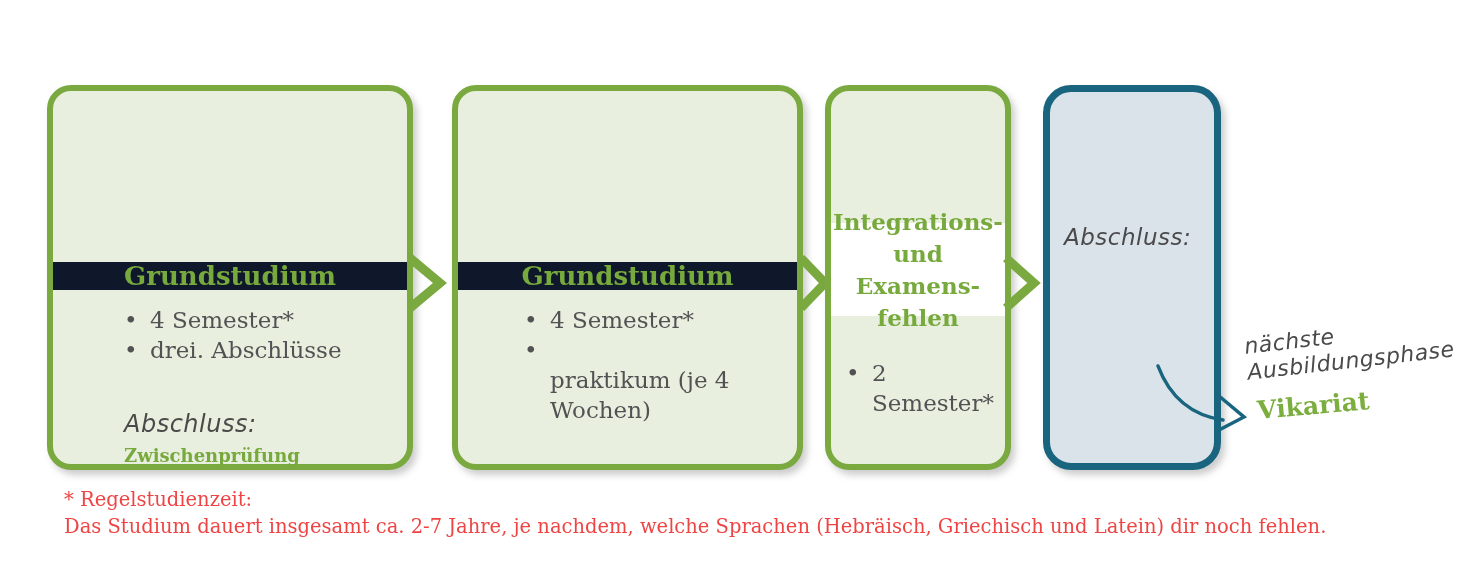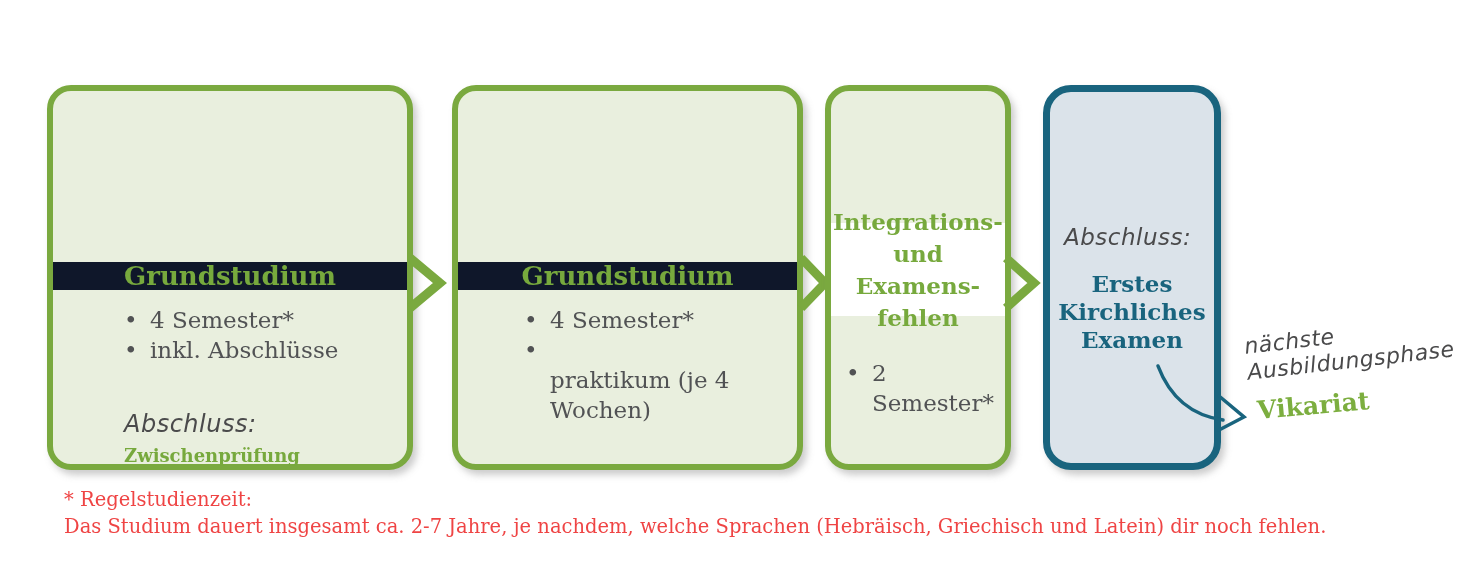--- a/index.html
+++ b/index.html
@@ -153,21 +153,21 @@
     <div class="title-band">
       <span class="phase-title">Grundstudium</span>
     </div>
     <div class="bullets">
       <div class="brow">
         <span class="dot">•</span>
         <span>4 Semester*</span>
       </div>
       <div class="brow">
         <span class="dot">•</span>
-        <span>inkl. Abschlüsse</span>
+        <span>drei. Abschlüsse</span>
       </div>
       <div class="brow">
         <span class="dot"></span>
       </div>
     </div>
     <div class="abschluss-block">
       <div class="abschluss-label handwriting">Abschluss:</div>
       <div class="abschluss-value">Zwischenprüfung</div>
     </div>
   </div>
@@ -223,25 +223,20 @@
   </div>
 
   <div class="chevron" style="left:1001px; top:253px;">
     <svg width="40" height="60" viewBox="0 0 40 60">
         <polyline points="5,5 33,30 5,55"></polyline>
       </svg>
   </div>
 
   <div class="phase-box box-4">
     <div class="abschluss-label handwriting">Abschluss:</div>
-    <div class="result-block">
-      <div>Erstes</div>
-      <div>Kirchliches</div>
-      <div>Examen</div>
-    </div>
   </div>
 
   <div class="curved-arrow">
     <svg width="115" height="82" viewBox="0 0 115 82">
       <path d="M 13 13 C 24 42, 44 62, 78 67"></path>
       <polyline points="74,43 99,64 74,77"></polyline>
     </svg>
   </div>
 
   <div class="next-phase-annotation handwriting">

